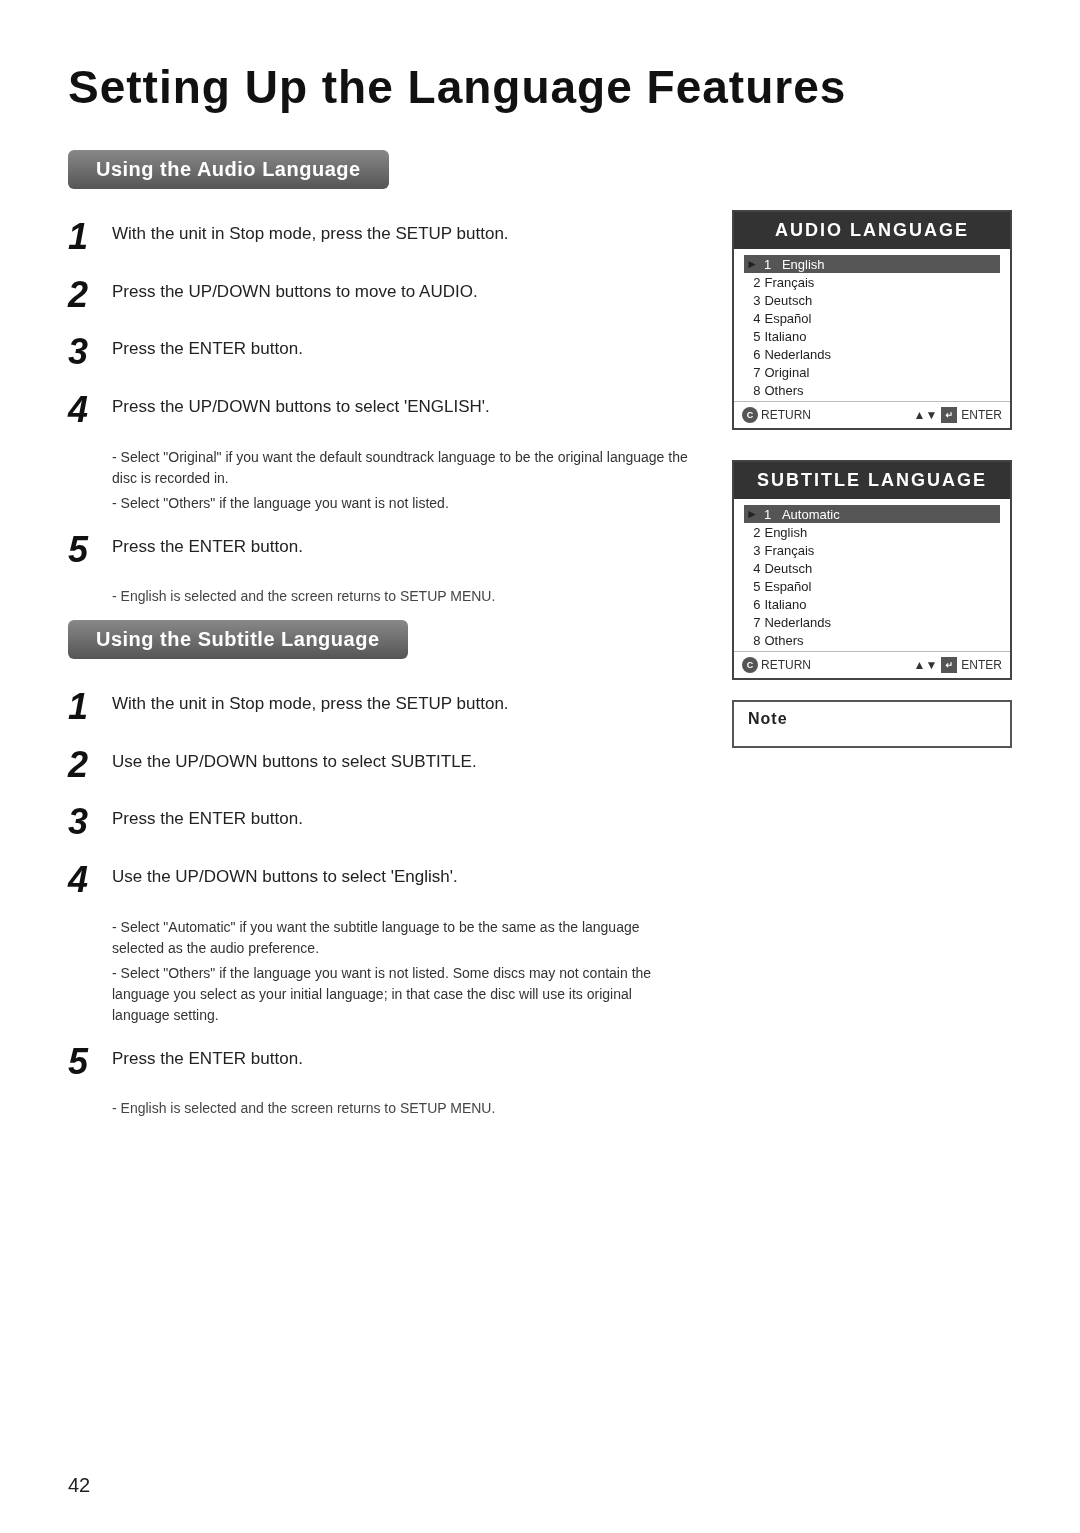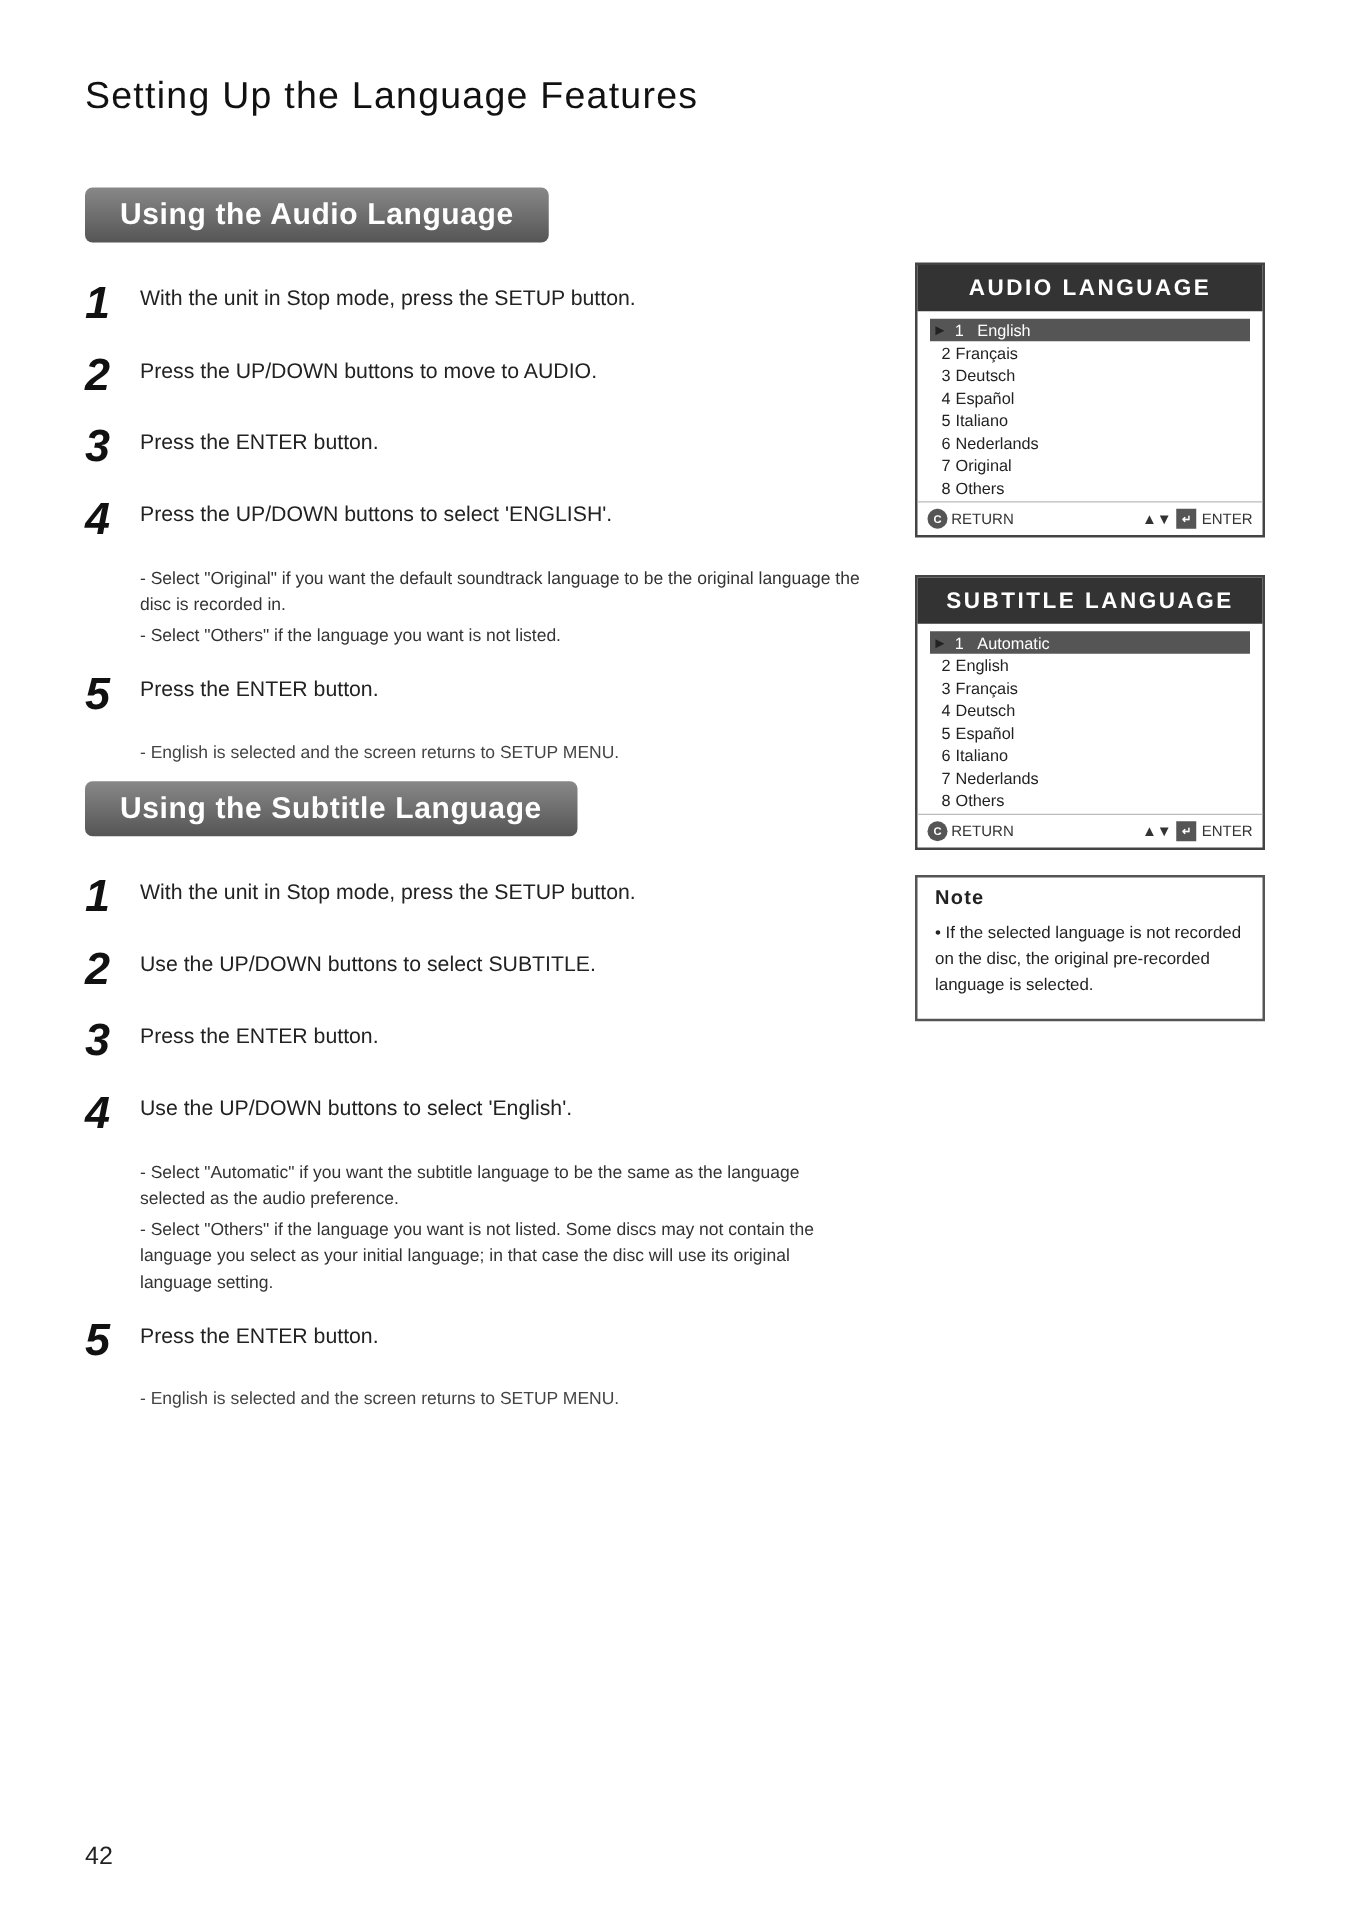--- a/index.html
+++ b/index.html
@@ -14,25 +14,25 @@
 
     .page-container {
       width: 1080px;
       min-height: 1533px;
       background: #fff;
       padding: 60px 68px 60px 68px;
       position: relative;
     }
 
     .page-title {
-      font-size: 30px;
-      font-weight: 400;
+      font-size: 46px;
+      font-weight: 700;
       font-family: Arial, Helvetica, sans-serif;
       letter-spacing: 1px;
-      margin-bottom: 56px;
+      margin-bottom: 36px;
       color: #111;
     }
 
     .content-layout {
       display: flex;
       gap: 40px;
     }
 
     .left-col {
       flex: 1;
@@ -42,21 +42,21 @@
     .right-col {
       width: 280px;
       flex-shrink: 0;
     }
 
     
     .section-header {
       display: inline-block;
       background: linear-gradient(to bottom, #888, #555);
       color: #fff;
-      font-size: 24px;
+      font-size: 20px;
       font-weight: 700;
       padding: 8px 28px;
       border-radius: 6px;
       margin-bottom: 28px;
       letter-spacing: 0.5px;
     }
 
     
     .step {
       display: flex;
@@ -426,23 +426,20 @@
             <div class="footer-right">
               <span>▲▼</span>
               <span class="btn-square">↵</span>
               <span>ENTER</span>
             </div>
           </div>
         </div>
 
         <div class="note-box">
           <div class="note-box-title">Note</div>
-          <p class="note-text">
-            • <span>If the selected language is not recorded on the disc, the original pre-recorded language is selected.</span>
-          </p>
         </div>
       </div>
 
     </div>
 
   </div>
 
   <div class="page-number">42</div>
 
 </div>

